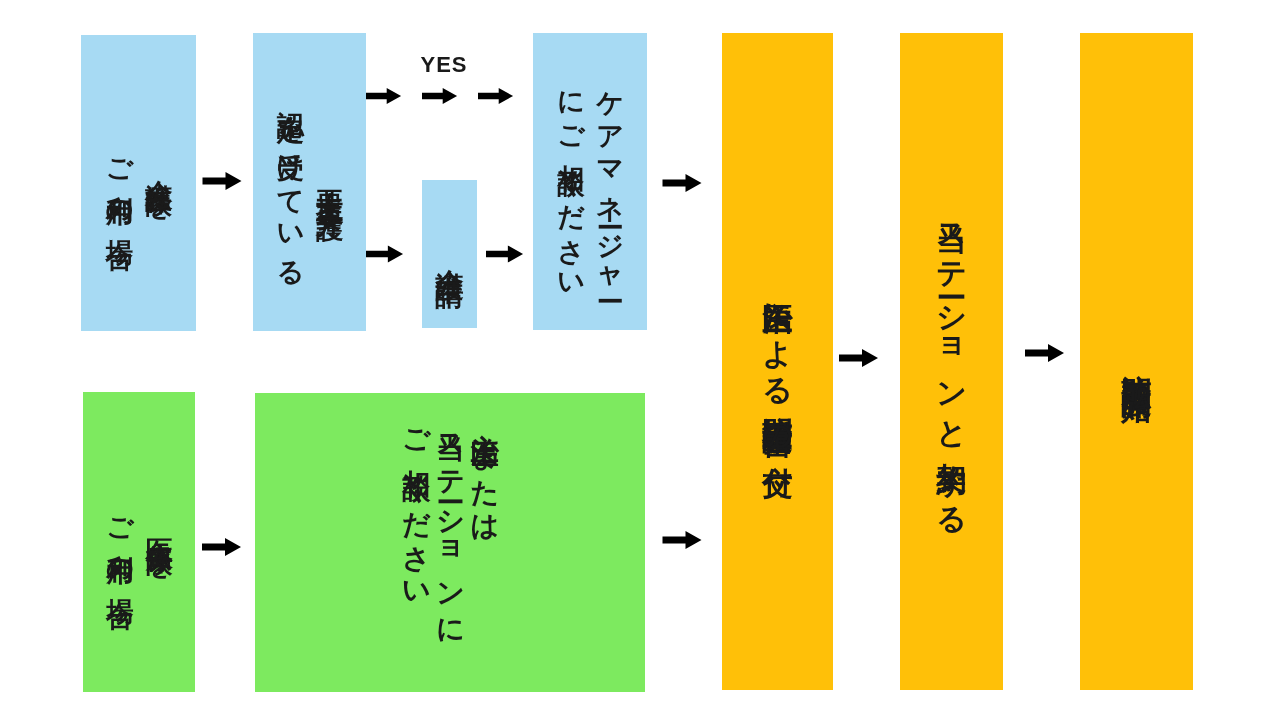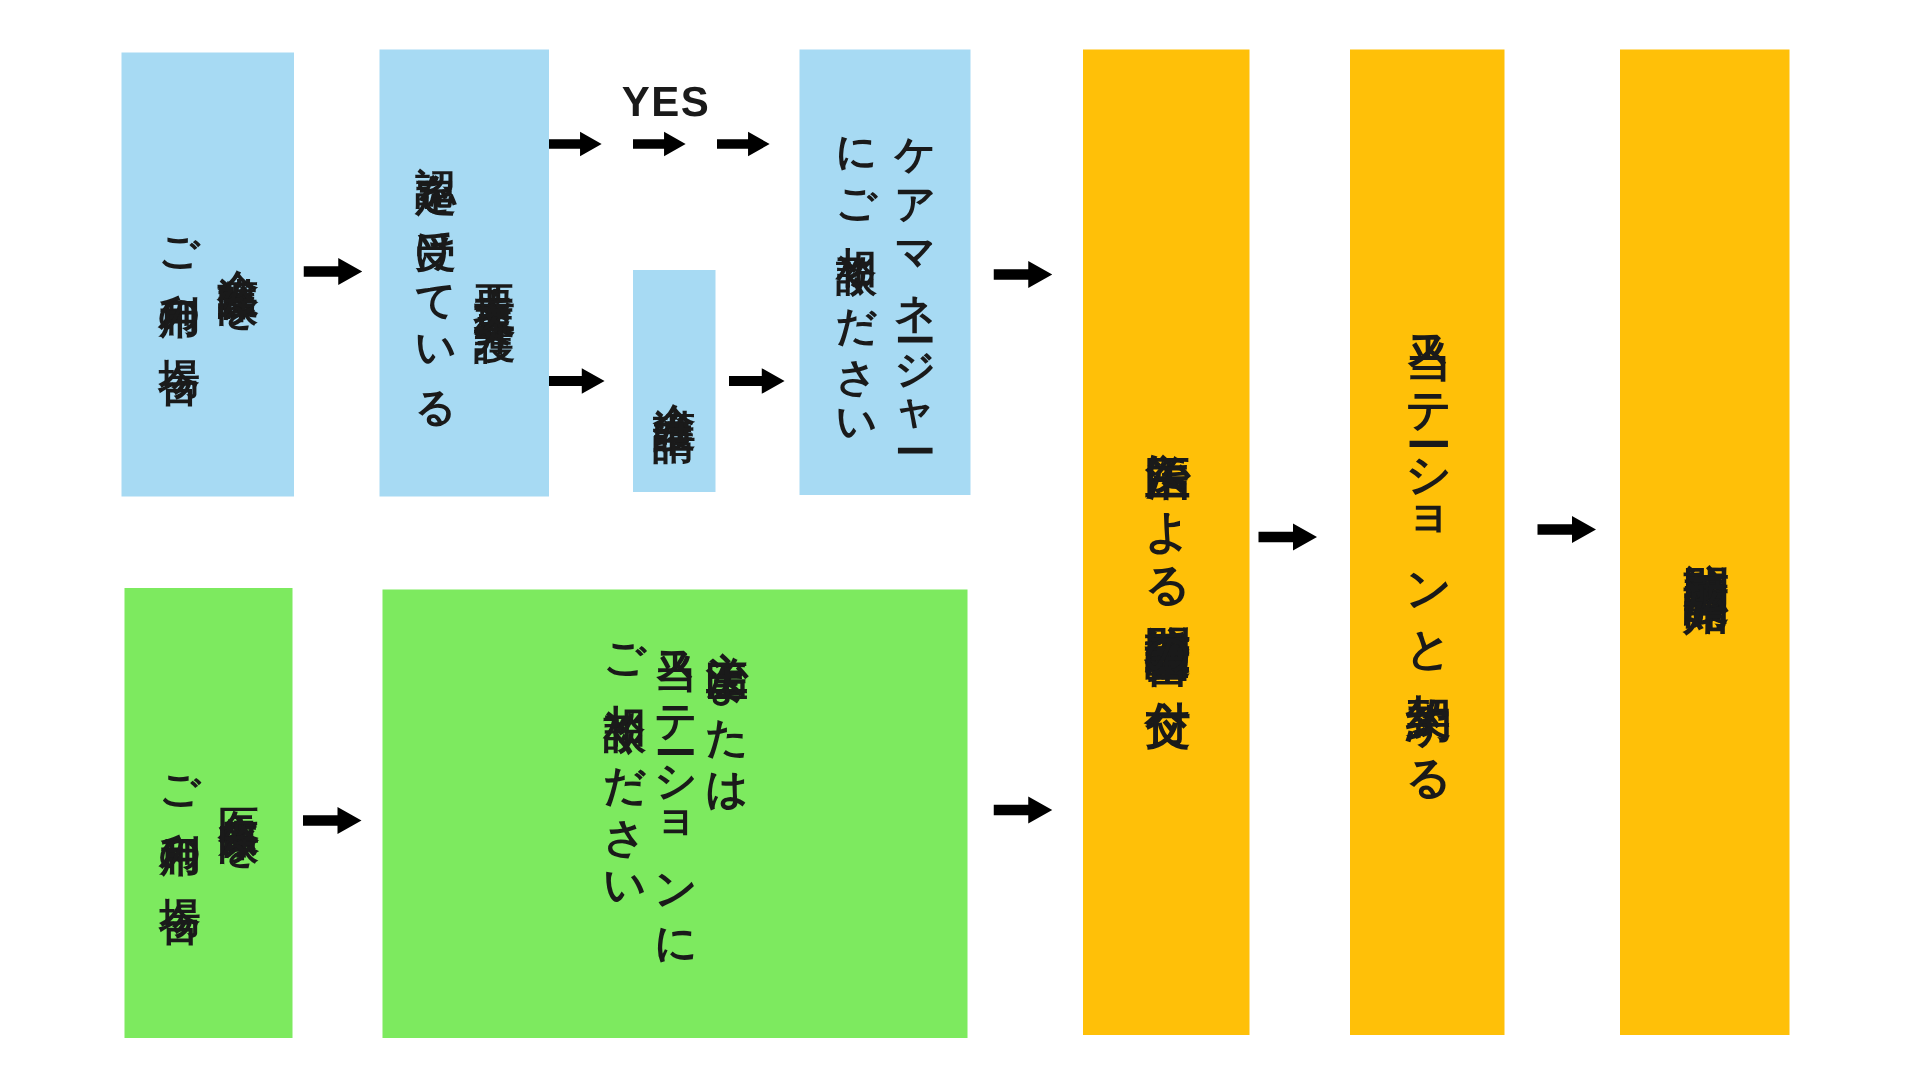--- a/index.html
+++ b/index.html
@@ -35,21 +35,21 @@
     white-space: nowrap;
   }
   .vtext--start { text-align: start; }
   .vtext-sm { font-size: 27px; letter-spacing: 4px; line-height: 1.45; }
   .vtext-md { font-size: 28px; letter-spacing: 4px; line-height: 1.25; }
   .vtext-lg { font-size: 30px; letter-spacing: 2px; line-height: 1.2; }
   .vtext-xl { font-size: 30px; letter-spacing: 4px; line-height: 1.2; }
   .branch-label {
     position: absolute;
     font-weight: bold;
-    font-size: 28px;
+    font-size: 22px;
     color: var(--color-text);
     text-align: center;
     letter-spacing: 1px;
   }
   .arrow { position: absolute; overflow: visible; }
   .hidden-defs { position: absolute; width: 0; height: 0; }
 </style>
 </head>
 <body>
 

